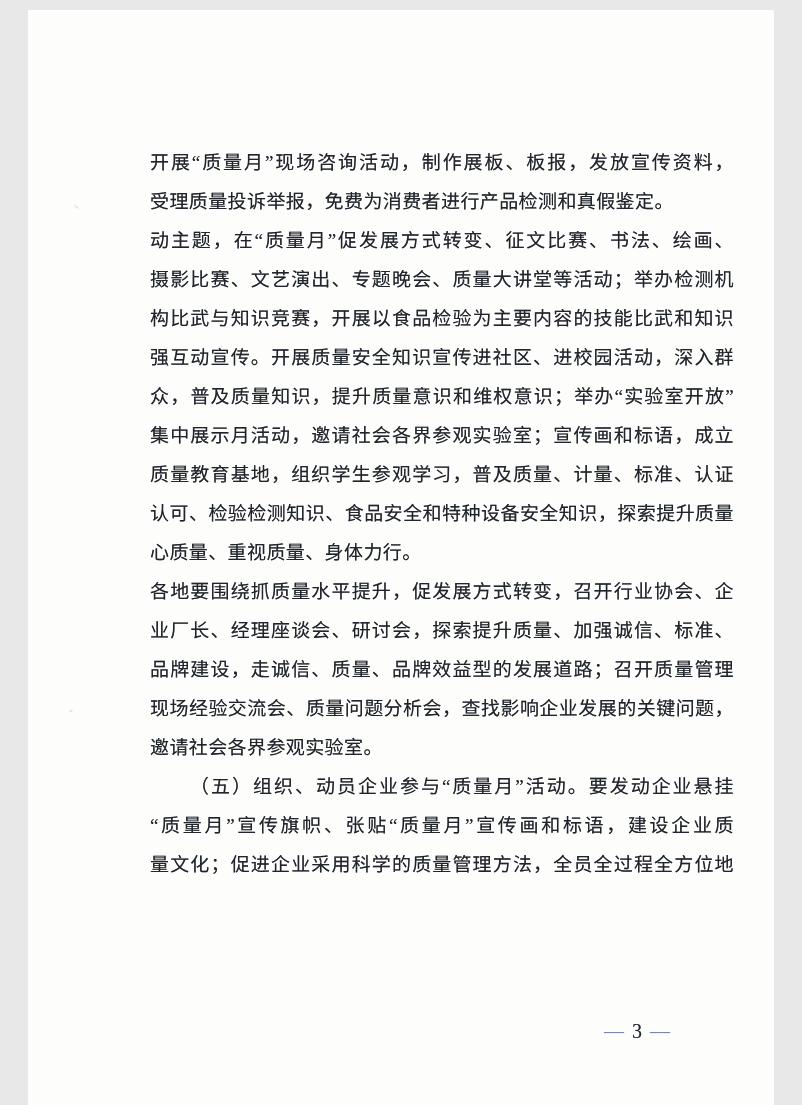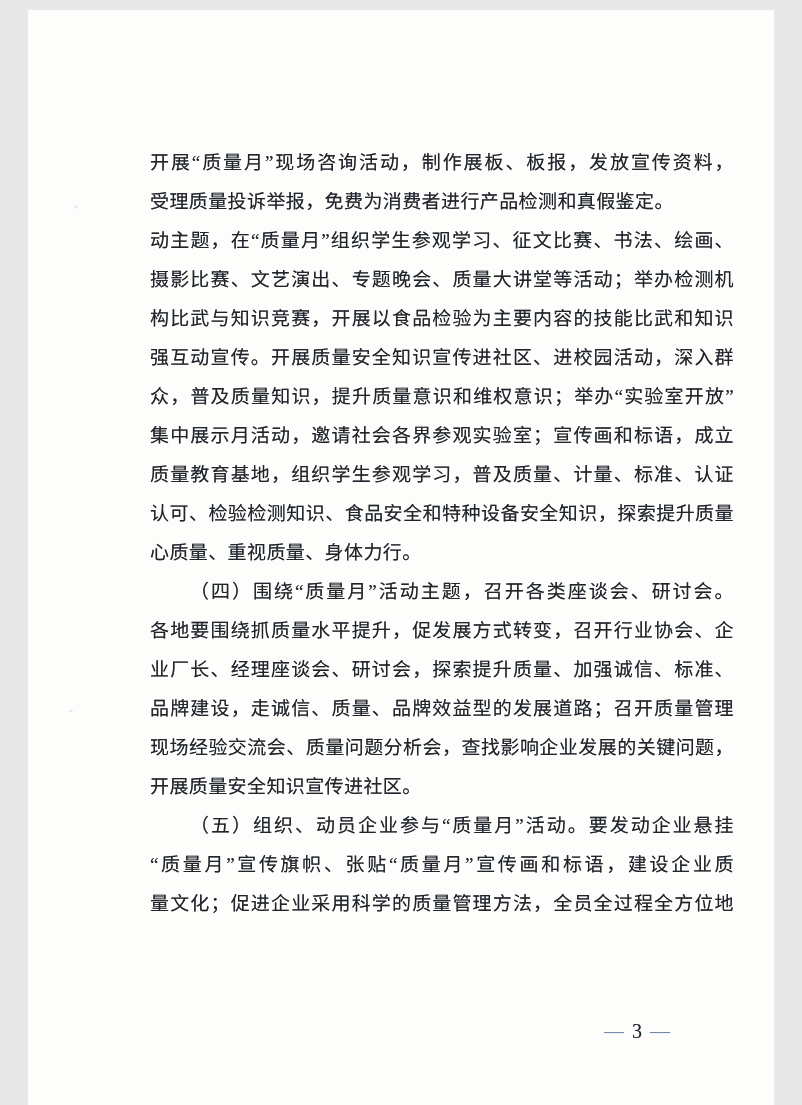--- a/index.html
+++ b/index.html
@@ -79,38 +79,37 @@
 <div class="page">
 
   <main class="text-block">
 
     <div class="para">
       <div class="line">开展“质量月”现场咨询活动，制作展板、板报，发放宣传资料，</div>
       <div class="line short">受理质量投诉举报，免费为消费者进行产品检测和真假鉴定。</div>
     </div>
 
     <div class="para">
-      <div class="line">动主题，在“质量月”组织学生参观学习、征文比赛、书法、绘画、</div>
+      <div class="line">动主题，在“质量月”促发展方式转变、征文比赛、书法、绘画、</div>
       <div class="line">摄影比赛、文艺演出、专题晚会、质量大讲堂等活动；举办检测机</div>
       <div class="line">构比武与知识竞赛，开展以食品检验为主要内容的技能比武和知识</div>
       <div class="line">强互动宣传。开展质量安全知识宣传进社区、进校园活动，深入群</div>
       <div class="line">众，普及质量知识，提升质量意识和维权意识；举办“实验室开放”</div>
       <div class="line">集中展示月活动，邀请社会各界参观实验室；宣传画和标语，成立</div>
       <div class="line">质量教育基地，组织学生参观学习，普及质量、计量、标准、认证</div>
       <div class="line">认可、检验检测知识、食品安全和特种设备安全知识，探索提升质量</div>
       <div class="line short">心质量、重视质量、身体力行。</div>
     </div>
 
     <div class="para">
-      <div class="line indent">（四）围绕“质量月”活动主题，召开各类座谈会、研讨会。</div>
       <div class="line">各地要围绕抓质量水平提升，促发展方式转变，召开行业协会、企</div>
       <div class="line">业厂长、经理座谈会、研讨会，探索提升质量、加强诚信、标准、</div>
       <div class="line">品牌建设，走诚信、质量、品牌效益型的发展道路；召开质量管理</div>
       <div class="line">现场经验交流会、质量问题分析会，查找影响企业发展的关键问题，</div>
-      <div class="line short">开展质量安全知识宣传进社区。</div>
+      <div class="line short">邀请社会各界参观实验室。</div>
     </div>
 
     <div class="para">
       <div class="line indent">（五）组织、动员企业参与“质量月”活动。要发动企业悬挂</div>
       <div class="line">“质量月”宣传旗帜、张贴“质量月”宣传画和标语，建设企业质</div>
       <div class="line">量文化；促进企业采用科学的质量管理方法，全员全过程全方位地</div>
     </div>
 
   </main>
 

